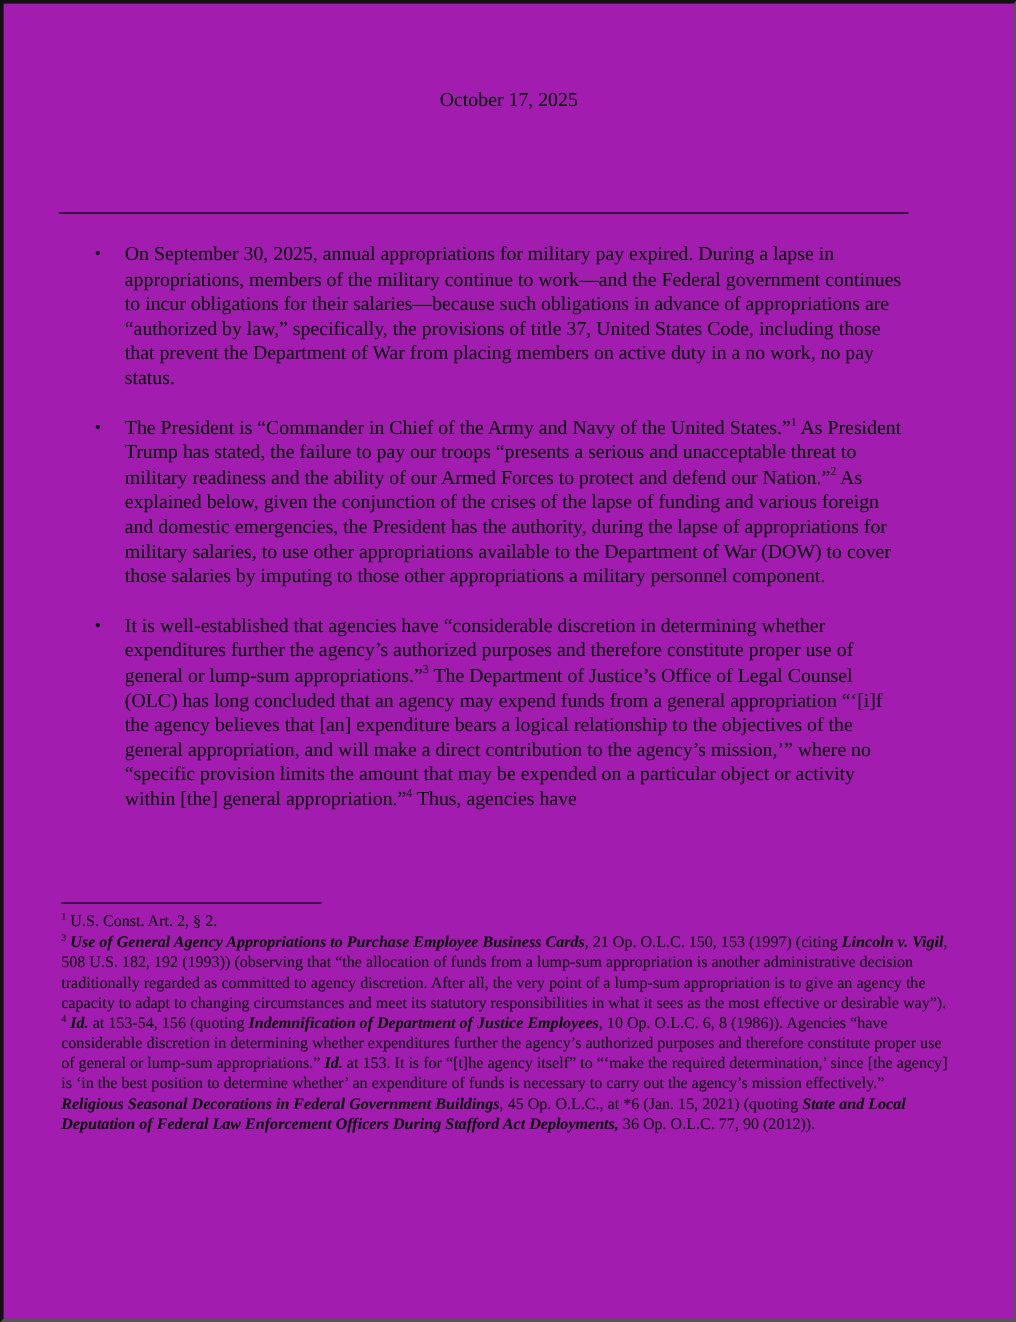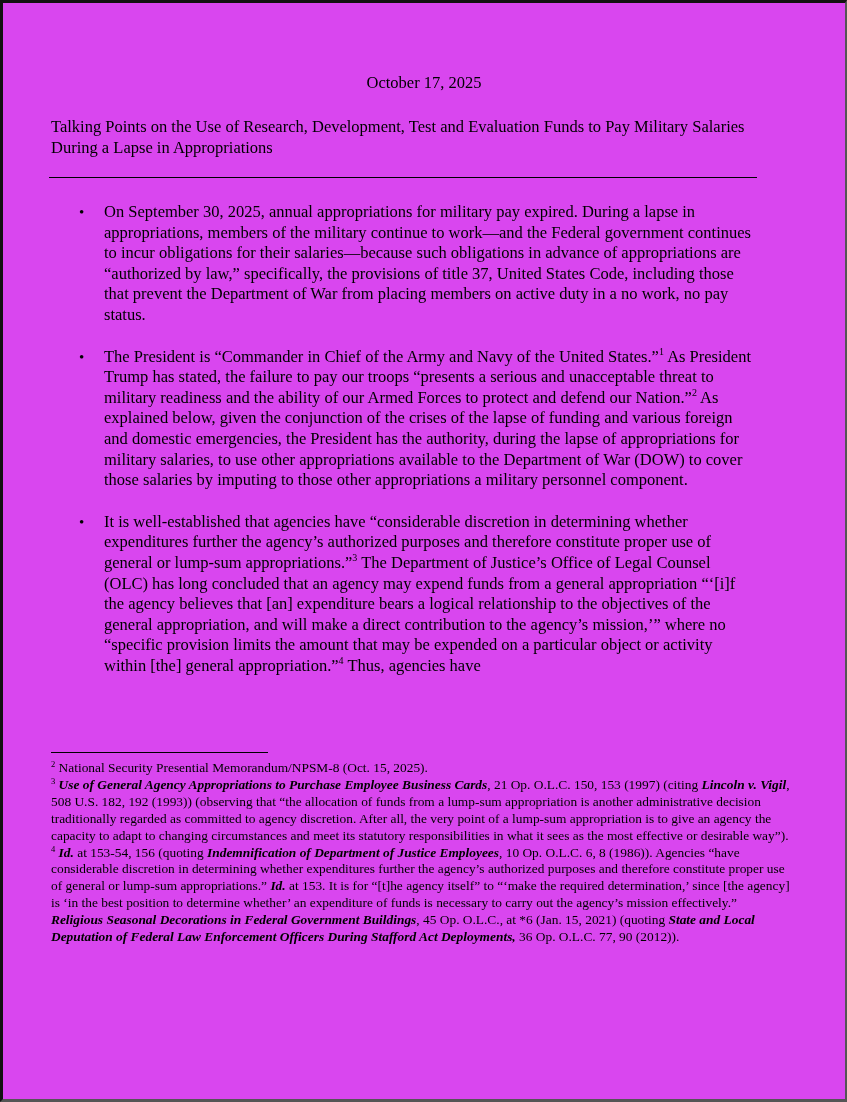--- a/index.html
+++ b/index.html
@@ -1,21 +1,21 @@
 <!DOCTYPE html>
 <html><head>
 <meta charset="utf-8">
 <style>
   html, body { margin: 0; padding: 0; background: #ffffff; }
   body { width: 847px; height: 1102px; overflow: hidden; }
   .page {
     position: relative;
     box-sizing: border-box;
     width: 847px; height: 1102px;
-    background: #d946ef;
+    background: #a21caf;
     border-top: 3px solid #111111;
     border-left: 3px solid #111111;
     border-right: 2px solid #555555;
     border-bottom: 3px solid #555555;
     font-family: "Liberation Serif", serif;
     color: #000000;
   }
   .date {
     position: absolute; top: 70px; left: 0; width: 100%;
     text-align: center; font-size: 16.5px; line-height: 20px;
@@ -49,21 +49,20 @@
   .fn sup { font-size: 8.5px; vertical-align: 5px; }
   i { font-style: italic; font-weight: bold; }
 </style>
 </head>
 <body>
 
 <div class="page">
 
   <div class="date">October 17, 2025</div>
 
-  <div class="doc-title">Talking Points on the Use of Research, Development, Test and Evaluation Funds to Pay Military Salaries During a Lapse in Appropriations</div>
 
   <div class="title-rule"></div>
 
   <ul class="bullets">
     <li class="bullet">
       <span class="bullet-dot">•</span>
       <span>On September 30, 2025, annual appropriations for military pay expired. During a lapse in appropriations, members of the military continue to work—and the Federal government continues to incur obligations for their salaries—because such obligations in advance of appropriations are “authorized by law,” specifically, the provisions of title 37, United States Code, including those that prevent the Department of War from placing members on active duty in a no work, no pay status.</span>
     </li>
     <li class="bullet">
       <span class="bullet-dot">•</span>
@@ -71,18 +70,18 @@
     </li>
     <li class="bullet">
       <span class="bullet-dot">•</span>
       <span>It is well-established that agencies have “considerable discretion in determining whether expenditures further the agency’s authorized purposes and therefore constitute proper use of general or lump-sum appropriations.”</span><sup>3</sup><span> The Department of Justice’s Office of Legal Counsel (OLC) has long concluded that an agency may expend funds from a general appropriation “‘[i]f the agency believes that [an] expenditure bears a logical relationship to the objectives of the general appropriation, and will make a direct contribution to the agency’s mission,’” where no “specific provision limits the amount that may be expended on a particular object or activity within [the] general appropriation.”</span><sup>4</sup><span> Thus, agencies have</span>
     </li>
   </ul>
 
   <div class="fn-rule"></div>
 
   <div class="footnotes">
-    <p class="fn"><sup>2</sup> <span>National Security Presential Memorandum/NPSM-8 (Oct. 15, 2025).</span></p>
+    <p class="fn"><sup>1</sup> <span>U.S. Const. Art. 2, § 2.</span></p>
     <p class="fn"><sup>3</sup> <i>Use of General Agency Appropriations to Purchase Employee Business Cards</i><span>, 21 Op. O.L.C. 150, 153 (1997) (citing </span><i>Lincoln v. Vigil</i><span>, 508 U.S. 182, 192 (1993)) (observing that “the allocation of funds from a lump-sum appropriation is another administrative decision traditionally regarded as committed to agency discretion. After all, the very point of a lump-sum appropriation is to give an agency the capacity to adapt to changing circumstances and meet its statutory responsibilities in what it sees as the most effective or desirable way”).</span></p>
     <p class="fn"><sup>4</sup> <i>Id.</i><span> at 153-54, 156 (quoting </span><i>Indemnification of Department of Justice Employees</i><span>, 10 Op. O.L.C. 6, 8 (1986)). Agencies “have considerable discretion in determining whether expenditures further the agency’s authorized purposes and therefore constitute proper use of general or lump-sum appropriations.” </span><i>Id.</i><span> at 153. It is for “[t]he agency itself” to “‘make the required determination,’ since [the agency] is ‘in the best position to determine whether’ an expenditure of funds is necessary to carry out the agency’s mission effectively.” </span><i>Religious Seasonal Decorations in Federal Government Buildings</i><span>, 45 Op. O.L.C., at *6 (Jan. 15, 2021) (quoting </span><i>State and Local Deputation of Federal Law Enforcement Officers During Stafford Act Deployments,</i><span> 36 Op. O.L.C. 77, 90 (2012)).</span></p>
   </div>
 
 </div>
 
 </body></html>

